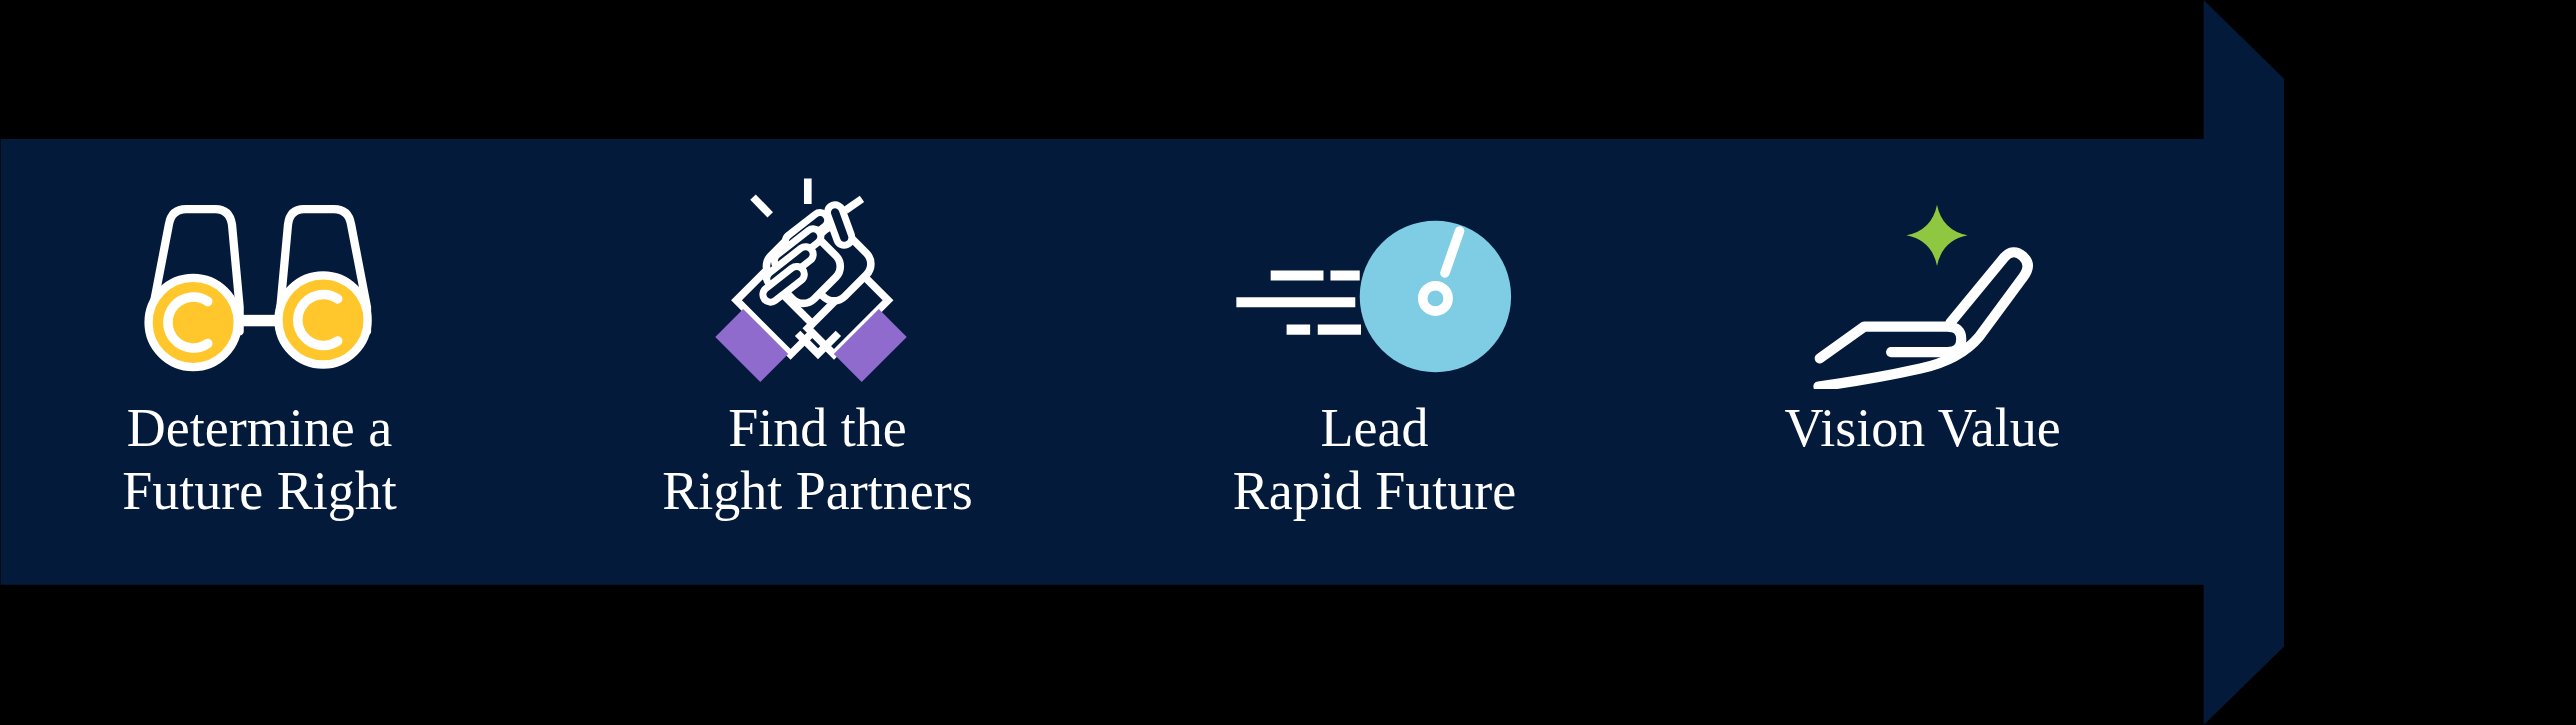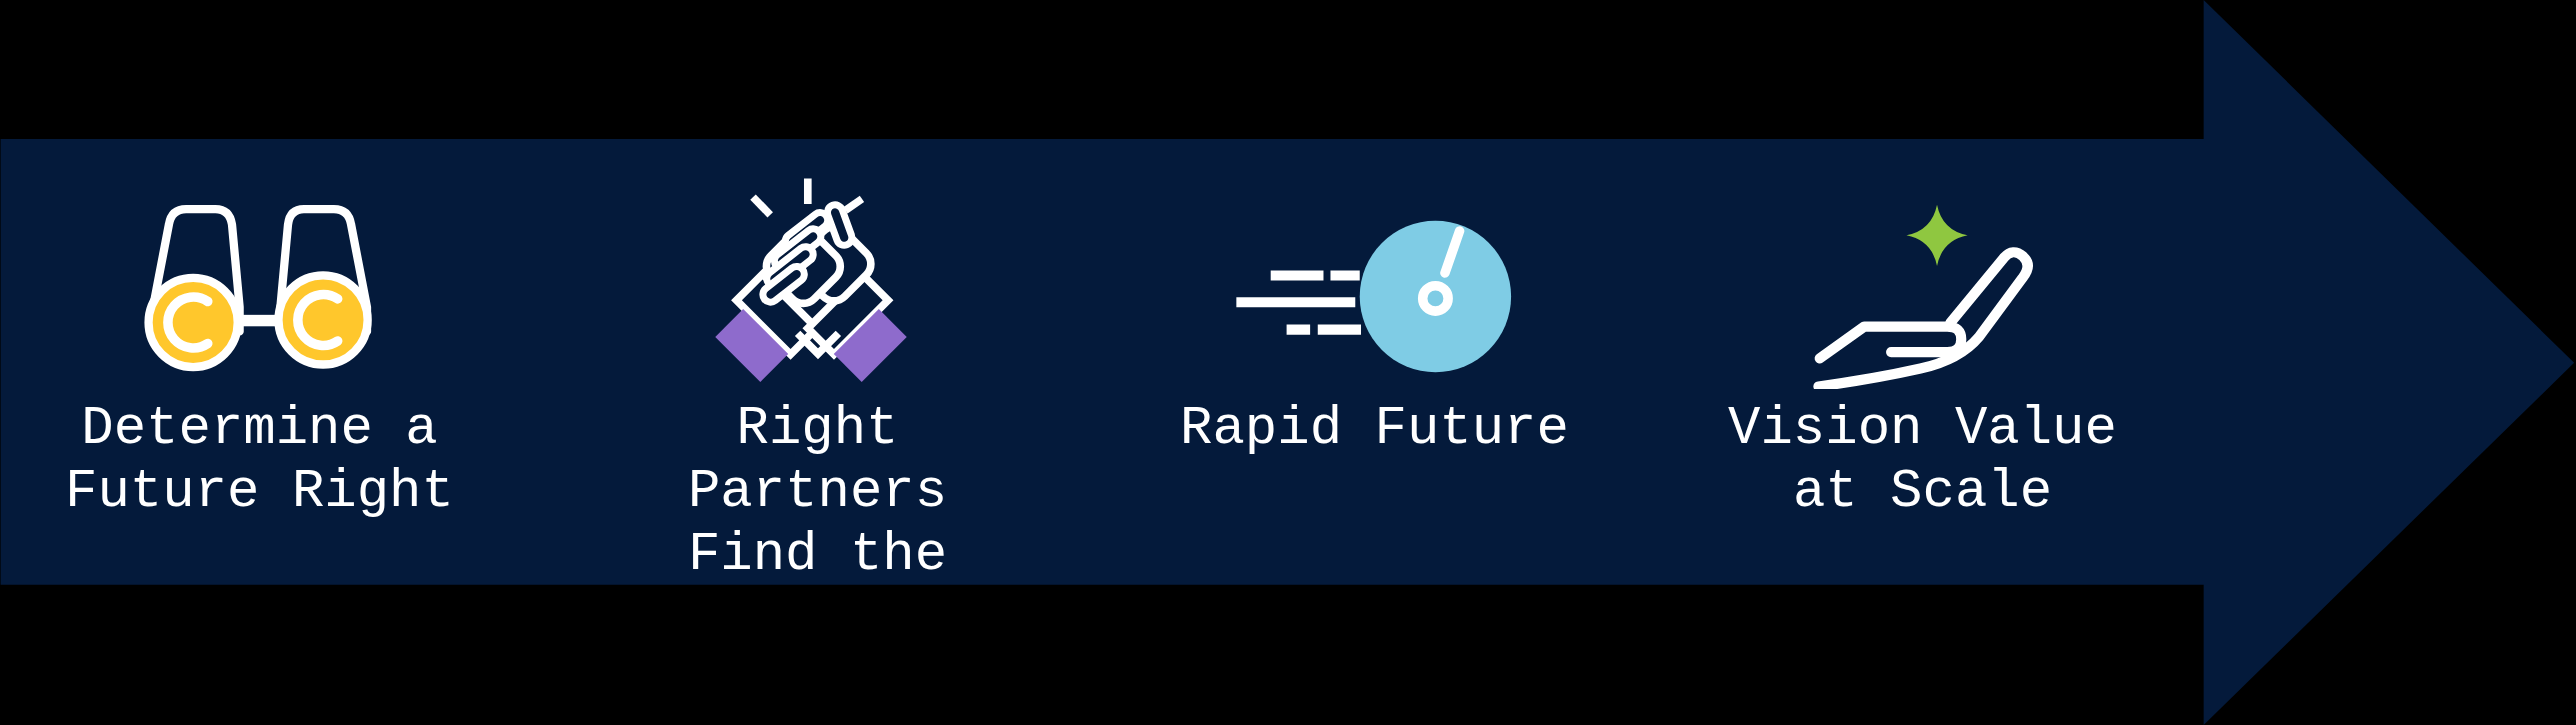--- a/index.html
+++ b/index.html
@@ -1,17 +1,17 @@
 <!DOCTYPE html>
 <html style="--background: #000000; --navy: #041A3B; --white: #FFFFFF; --yellow: #FFC72C; --purple: #8E6BCC; --lightblue: #7FCCE5; --green: #8FC740;font-size:10.2px"><head>
 <meta charset="utf-8">
 <style>
   html,body{margin:0;padding:0;background:#000;}
-  .stage{position:relative;width:2576px;height:725px;background:var(--background,#000);overflow:hidden;
-         font-family:Liberation Mono, monospace;}
+  .stage{position:relative;width:2269px;height:725px;background:var(--background,#000);overflow:hidden;
+         font-family:Liberation Serif, serif;padding-left:15px;}
   .arrow-svg{position:absolute;left:0;top:0;}
   .arrow-shape{fill:var(--navy,#041A3B);}
   .step{position:absolute;top:0;width:447px;height:725px;}
   .step .icon-svg{position:absolute;left:50%;transform:translateX(-50%);}
   .label{position:absolute;top:397px;left:0;width:447px;text-align:center;
          color:var(--white,#fff);font-size:54px;line-height:63px;font-weight:400;}
   
   .f-navy{fill:var(--navy,#041A3B);}
   .f-yellow{fill:var(--yellow,#FFC72C);}
   .f-purple{fill:var(--purple,#8E6BCC);}
@@ -64,49 +64,49 @@
       <rect class="f-navy s-white" stroke-width="12" rx="24" x="147" y="101" width="96" height="96" transform="rotate(45 195 149)"></rect>
       <rect class="f-navy s-white" stroke-width="11" rx="12" x="171" y="76" width="66" height="24" transform="rotate(70 204 88)"></rect>
       <rect class="f-navy s-white" stroke-width="12" rx="24" x="99" y="105" width="96" height="96" transform="rotate(45 147 153)"></rect>
 
       <rect class="f-navy s-white" stroke-width="11" rx="12" x="113" y="85" width="78" height="24" transform="rotate(-38 152 97)"></rect>
       <rect class="f-navy s-white" stroke-width="11" rx="12" x="95" y="113" width="86" height="24" transform="rotate(-38 138 125)"></rect>
       <rect class="f-navy s-white" stroke-width="11" rx="12" x="83" y="141" width="86" height="24" transform="rotate(-38 126 153)"></rect>
       <rect class="f-navy s-white" stroke-width="11" rx="12" x="78" y="169" width="76" height="24" transform="rotate(-38 116 181)"></rect>
     </svg>
     <div class="label">
+      <div>Find the</div>
       <div>Right Partners</div>
-      <div>Find the</div>
     </div>
   </div>
 
   <div class="step" style="left:1151px">
     <svg class="icon-svg" style="top:217px" width="281" height="159" viewBox="0 0 440 250">
 
       <line class="s-white" stroke-width="16" x1="56" y1="92" x2="139" y2="92"></line>
       <line class="s-white" stroke-width="16" x1="150" y1="92" x2="196" y2="92"></line>
       <line class="s-white" stroke-width="16" x1="2" y1="134" x2="189" y2="134"></line>
       <line class="s-white" stroke-width="16" x1="81" y1="177" x2="118" y2="177"></line>
       <line class="s-white" stroke-width="16" x1="130" y1="177" x2="198" y2="177"></line>
 
       <circle class="f-blue" cx="315" cy="125" r="119"></circle>
       <circle class="nofill s-white" stroke-width="15" cx="315" cy="128" r="20"></circle>
       <line class="s-white" stroke-width="15" stroke-linecap="round" x1="330" y1="88" x2="353" y2="22"></line>
     </svg>
     <div class="label">
+      <div>Lead</div>
       <div>Rapid Future</div>
     </div>
   </div>
 
   <div class="step" style="left:1699px">
     <svg class="icon-svg" style="top:185px" width="255" height="204" viewBox="0 0 400 320">
       <path class="f-green" d="M 222,31 Q 230,71 270,79 Q 230,87 222,127 Q 214,87 174,79 Q 214,71 222,31 Z"></path>
       <path class="nofill s-white" stroke-width="16" stroke-linecap="round" stroke-linejoin="round" d="M 38,272 L 108,222 H 238 Q 260,222 260,242 Q 260,262 238,262 H 150"></path>
       <path class="nofill s-white" stroke-width="16" stroke-linecap="round" stroke-linejoin="round" d="M 36,316 Q 120,305 196,288 Q 258,274 288,238 L 356,146 Q 372,126 357,112 Q 341,98 327,114 L 243,216"></path>
     </svg>
     <div class="label">
       <div>Vision Value</div>
-      <div>at Scale</div>
     </div>
   </div>
 
 </div>
 
 
 </body></html>

